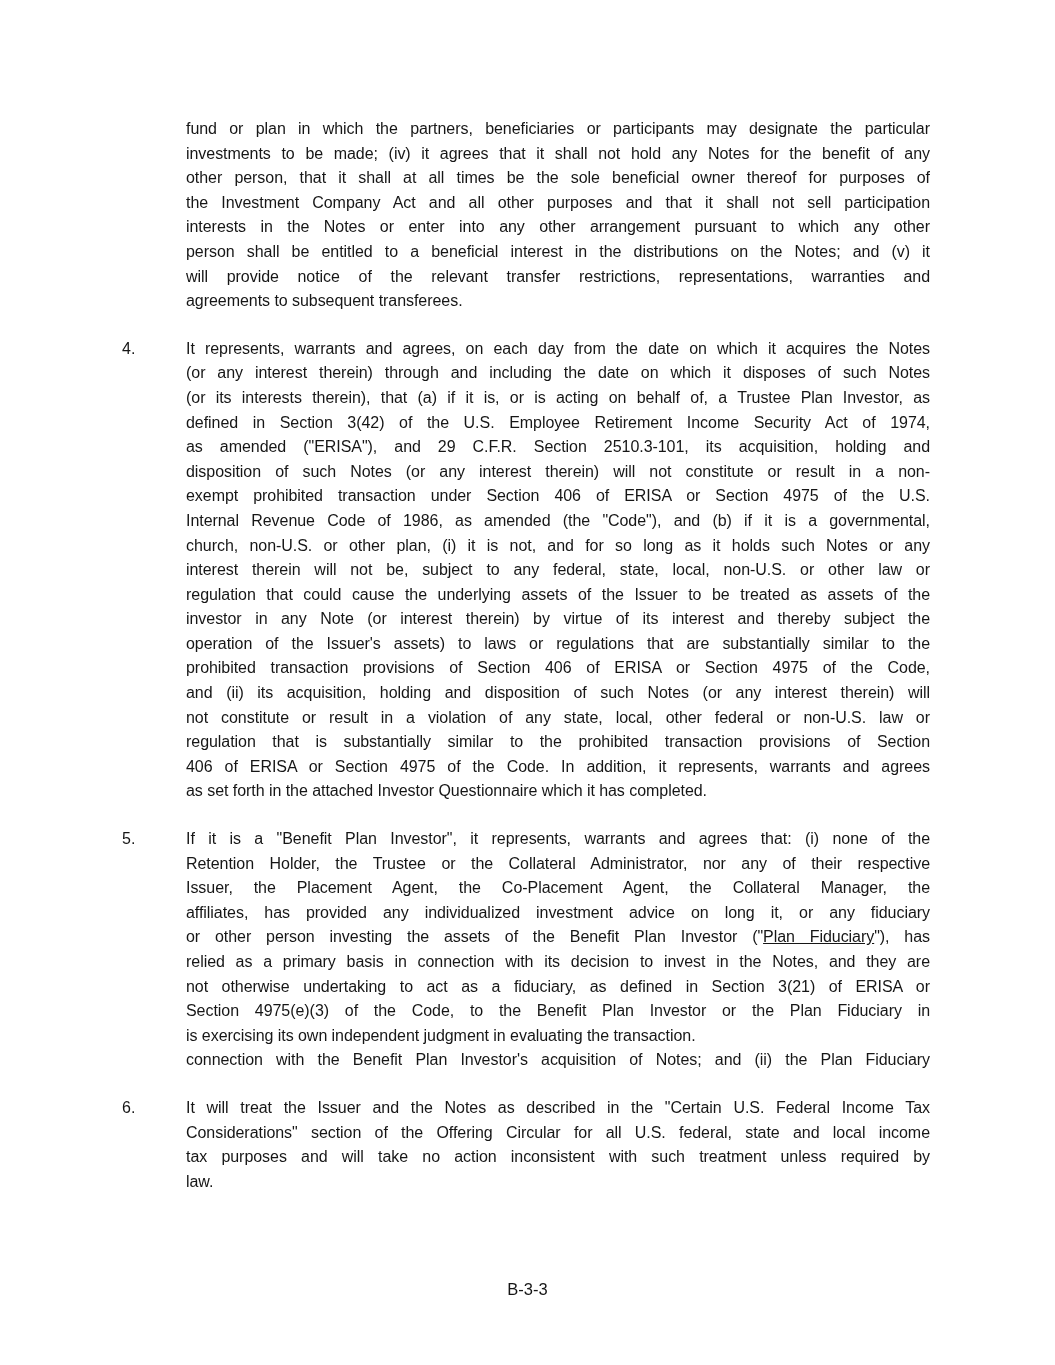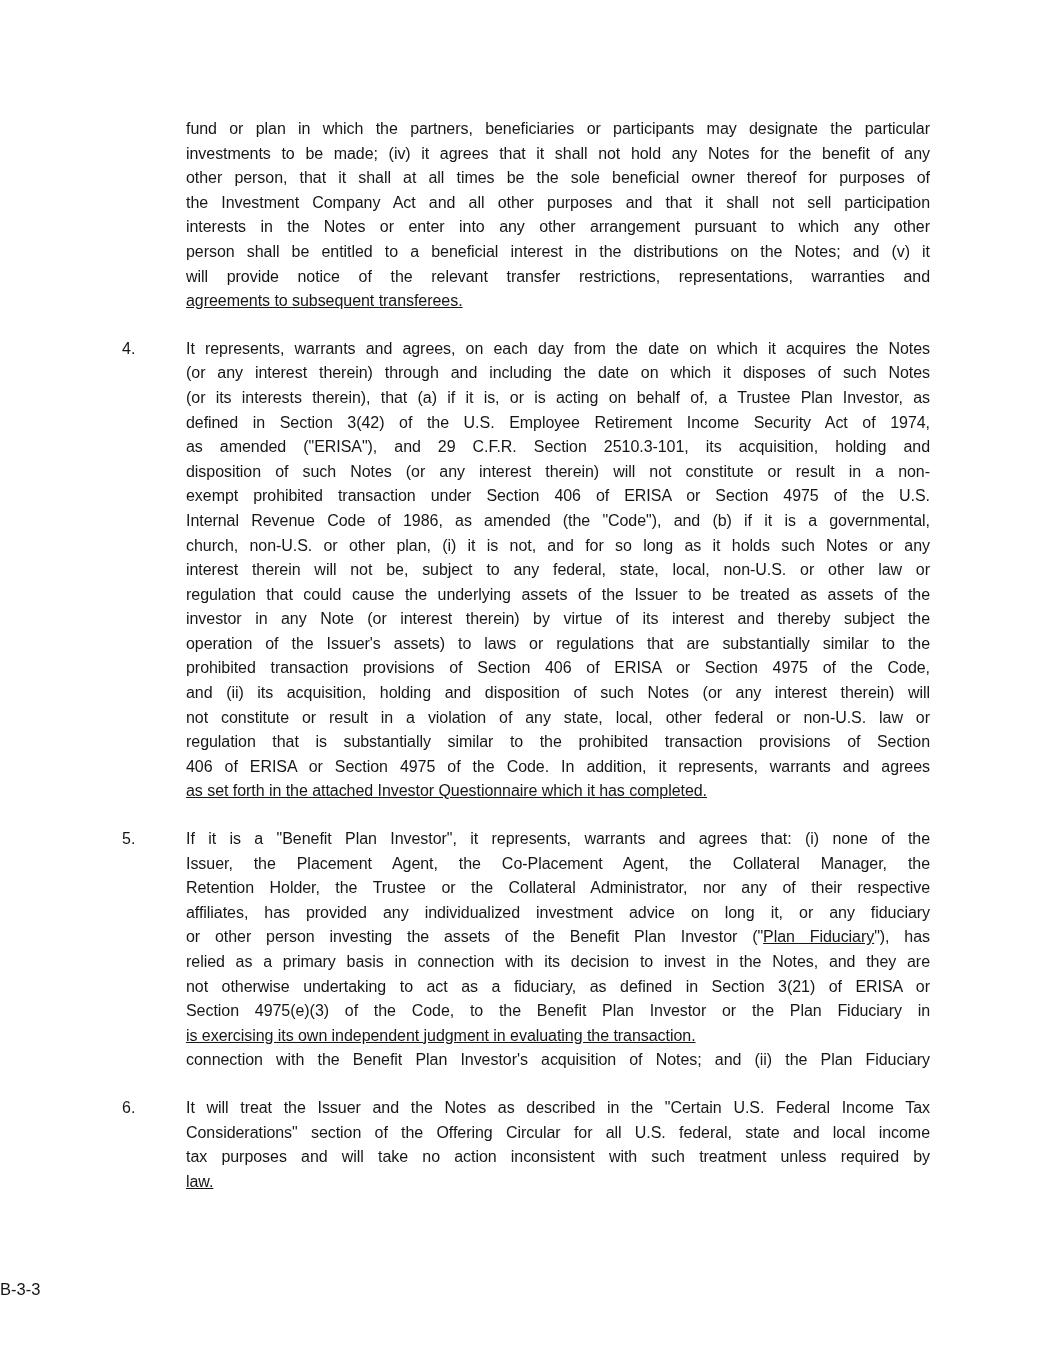--- a/index.html
+++ b/index.html
@@ -35,32 +35,31 @@
   .line {
     font-size: 16px;
     line-height: 24.6px;
     letter-spacing: -0.05px;
     text-align: justify;
     text-align-last: justify;
     white-space: normal;
   }
   .line.last {
     text-align-last: left;
-    text-decoration: underline;
   }
   .u {
     text-decoration: underline;
     margin-top: 23px;
   }
   .footer {
     position: absolute;
     left: 0;
     top: 1277px;
     width: 1055px;
-    text-align: left;
+    text-align: center;
     font-size: 16.5px;
     line-height: 24.6px;
   }
 </style>
 </head>
 <body>
 
 <div class="content">
 
   <div class="para lines">
@@ -96,22 +95,22 @@
         <div class="line">regulation that is substantially similar to the prohibited transaction provisions of Section</div>
         <div class="line">406 of ERISA or Section 4975 of the Code. In addition, it represents, warrants and agrees</div>
         <div class="line last">as set forth in the attached Investor Questionnaire which it has completed.</div>
       </div>
   </div>
 
   <div class="item">
     <div class="item-number">5.</div>
     <div class="item-body lines">
         <div class="line">If it is a "Benefit Plan Investor", it represents, warrants and agrees that: (i) none of the</div>
+        <div class="line">Retention Holder, the Trustee or the Collateral Administrator, nor any of their respective</div>
         <div class="line">Issuer, the Placement Agent, the Co-Placement Agent, the Collateral Manager, the</div>
-        <div class="line">Retention Holder, the Trustee or the Collateral Administrator, nor any of their respective</div>
         <div class="line">affiliates, has provided any individualized investment advice on long it, or any fiduciary</div>
         <div class="line"><span>or other person investing the assets of the Benefit Plan Investor ("</span><span class="u">Plan Fiduciary</span><span>"), has</span></div>
         <div class="line">relied as a primary basis in connection with its decision to invest in the Notes, and they are</div>
         <div class="line">not otherwise undertaking to act as a fiduciary, as defined in Section 3(21) of ERISA or</div>
         <div class="line">Section 4975(e)(3) of the Code, to the Benefit Plan Investor or the Plan Fiduciary in</div>
         <div class="line last">is exercising its own independent judgment in evaluating the transaction.</div>
         <div class="line">connection with the Benefit Plan Investor's acquisition of Notes; and (ii) the Plan Fiduciary</div>
       </div>
   </div>
 

